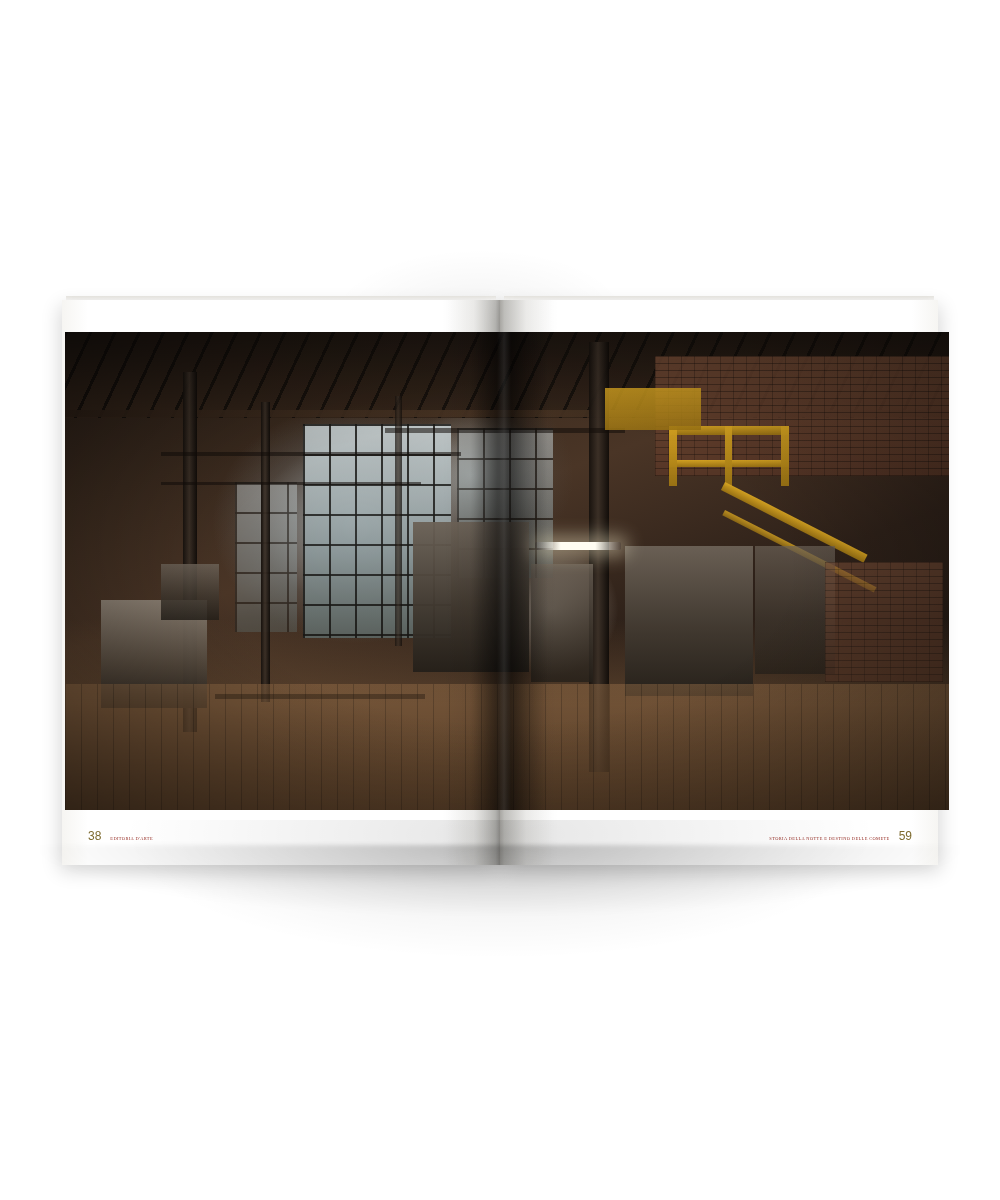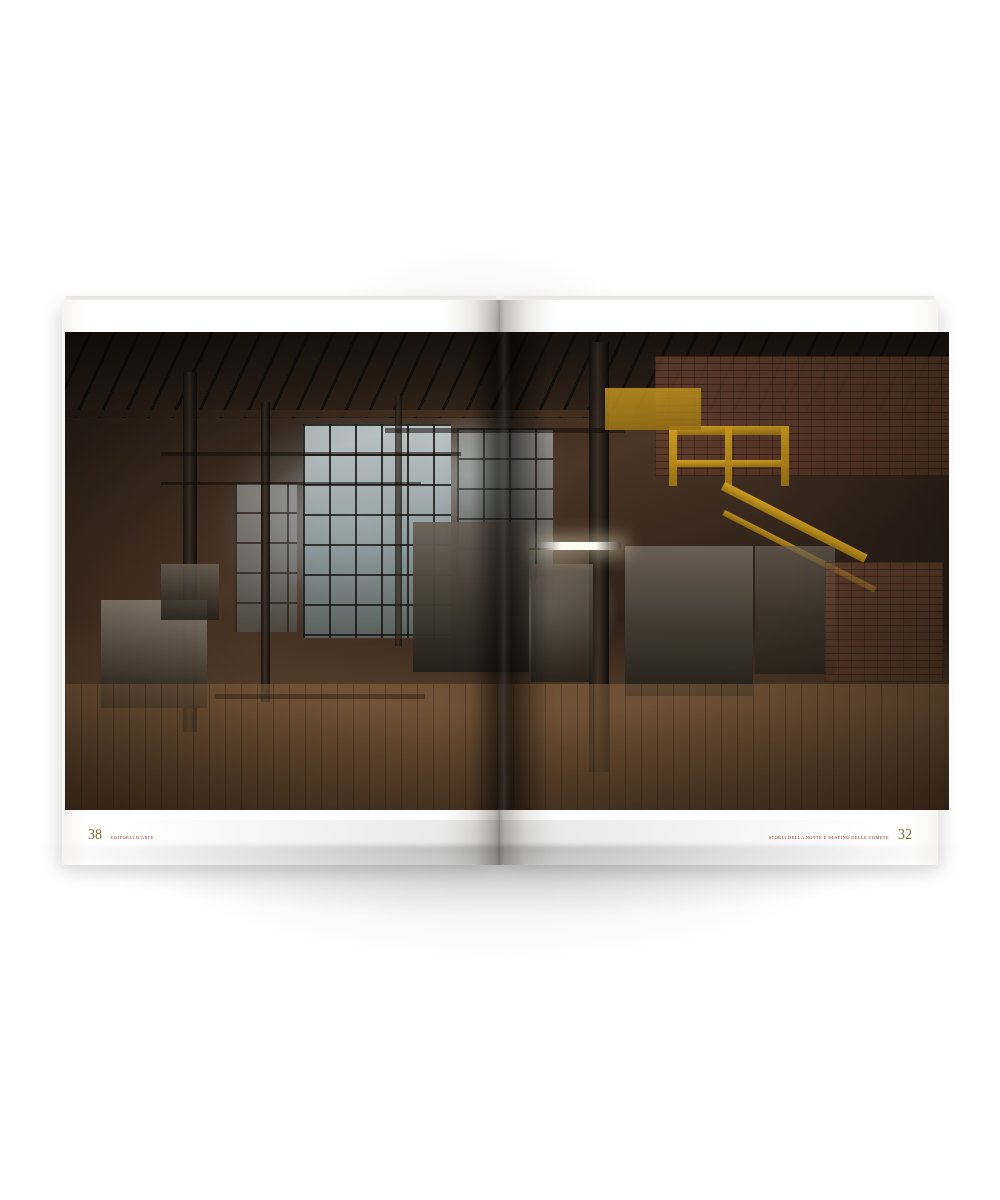--- a/index.html
+++ b/index.html
@@ -222,23 +222,23 @@
     position: absolute;
     bottom: 22px;
     display: flex;
     align-items: baseline;
     gap: 9px;
   }
   #folio-left { left: 26px; }
   #folio-right { right: 26px; flex-direction: row; }
 
   .folio-num {
-    font-size: 14px;
+    font-size: 12px;
     color: #7d6a2e;
-    font-family: Liberation Serif, serif;
+    font-family: Liberation Sans, sans-serif;
   }
   .running-head {
     font-size: 4.4px;
     letter-spacing: 0.09em;
     color: #8f1f16;
     text-transform: uppercase;
     font-family: "Liberation Serif", serif;
   }
 
   
@@ -289,21 +289,21 @@
     </div>
 
     <div class="page" id="page-right">
       <div id="text-column">
         <p>l'abitare (Angelo Trimarco, Editoriale Modo, 2001) con una complessa rete di riferimenti storici, artistici, sociali, politici, letterari e teatrali.</p>
         <p>Osservando il suo lavoro nel complesso e con uno sguardo retrospettivo, è evidente come Tosatti abbia realizzato una costellazione di opere in cui l'una è origine e causa della successiva. Non è casuale, infatti, la predilezione dell'artista a lavorare per cicli. Elemento comune: un'ambiziosa sintesi delle arti, in cui confluiscono elementi legati all'environment e alla performance, per destabilizzare, rispettivamente, le coordinate spaziali e temporali del visitatore, stimolare meccanismi d'interazione e partecipazione, fisica ed emotiva, e sfidare la tradizione storico-avanguardista del Gesamtkunstwerk, l'opera d'arte totale.</p>
         <p>Storia della Notte e Destino delle Comete è per certi versi un unicum nella produzione di Tosatti, abituato a risemantizzare sapientemente, attraverso 'slittamenti minimi', spazi già esistenti. In questo caso, data la natura del luogo — le Tese delle Vergini nell'Arsenale di Venezia, vincolato e quindi inviolabile — l'intervento è stato concepito per essere costruito ex novo all'interno dello spazio. La Storia della Notte e il Destino delle Comete, ovvero il difficile equilibrio tra Uomo e Natura, sviluppo sostenibile e territorio, etica e profitto. Questi elementi, sono già presenti, in nuce, nella prima pagina di diario (Napoli, 14 febbraio 2021) che Tosatti mi ha inviato in risposta all'invito di presentare un progetto per il Padiglione Italia. D'altronde la scrittura, così come le fonti letterarie, da sempre ispirano, informano e sostengono la ricerca dell'artista. Una consuetudine alla quale Tosatti mi aveva abituato sin dai tempi di Sette stagioni dello spirito (2013-2016), progetto le cui 'visioni' mi erano state sempre anticipate attraverso le pagine del</p>
       </div>
       <div class="folio-row" id="folio-right">
         <span class="running-head">STORIA DELLA NOTTE E DESTINO DELLE COMETE</span>
-        <span class="folio-num">32</span>
+        <span class="folio-num">59</span>
       </div>
     </div>
 
     <div id="photo-figure">
       <div id="photo">
 
         <div class="roof-trusses" style="left:0; top:0; width:884px; height:86px;"></div>
         <div class="beam wood" style="left:0; top:78px; width:884px; height:7px;"></div>
 
         <div class="brickwall" style="left:590px; top:24px; width:294px; height:120px;"></div>

